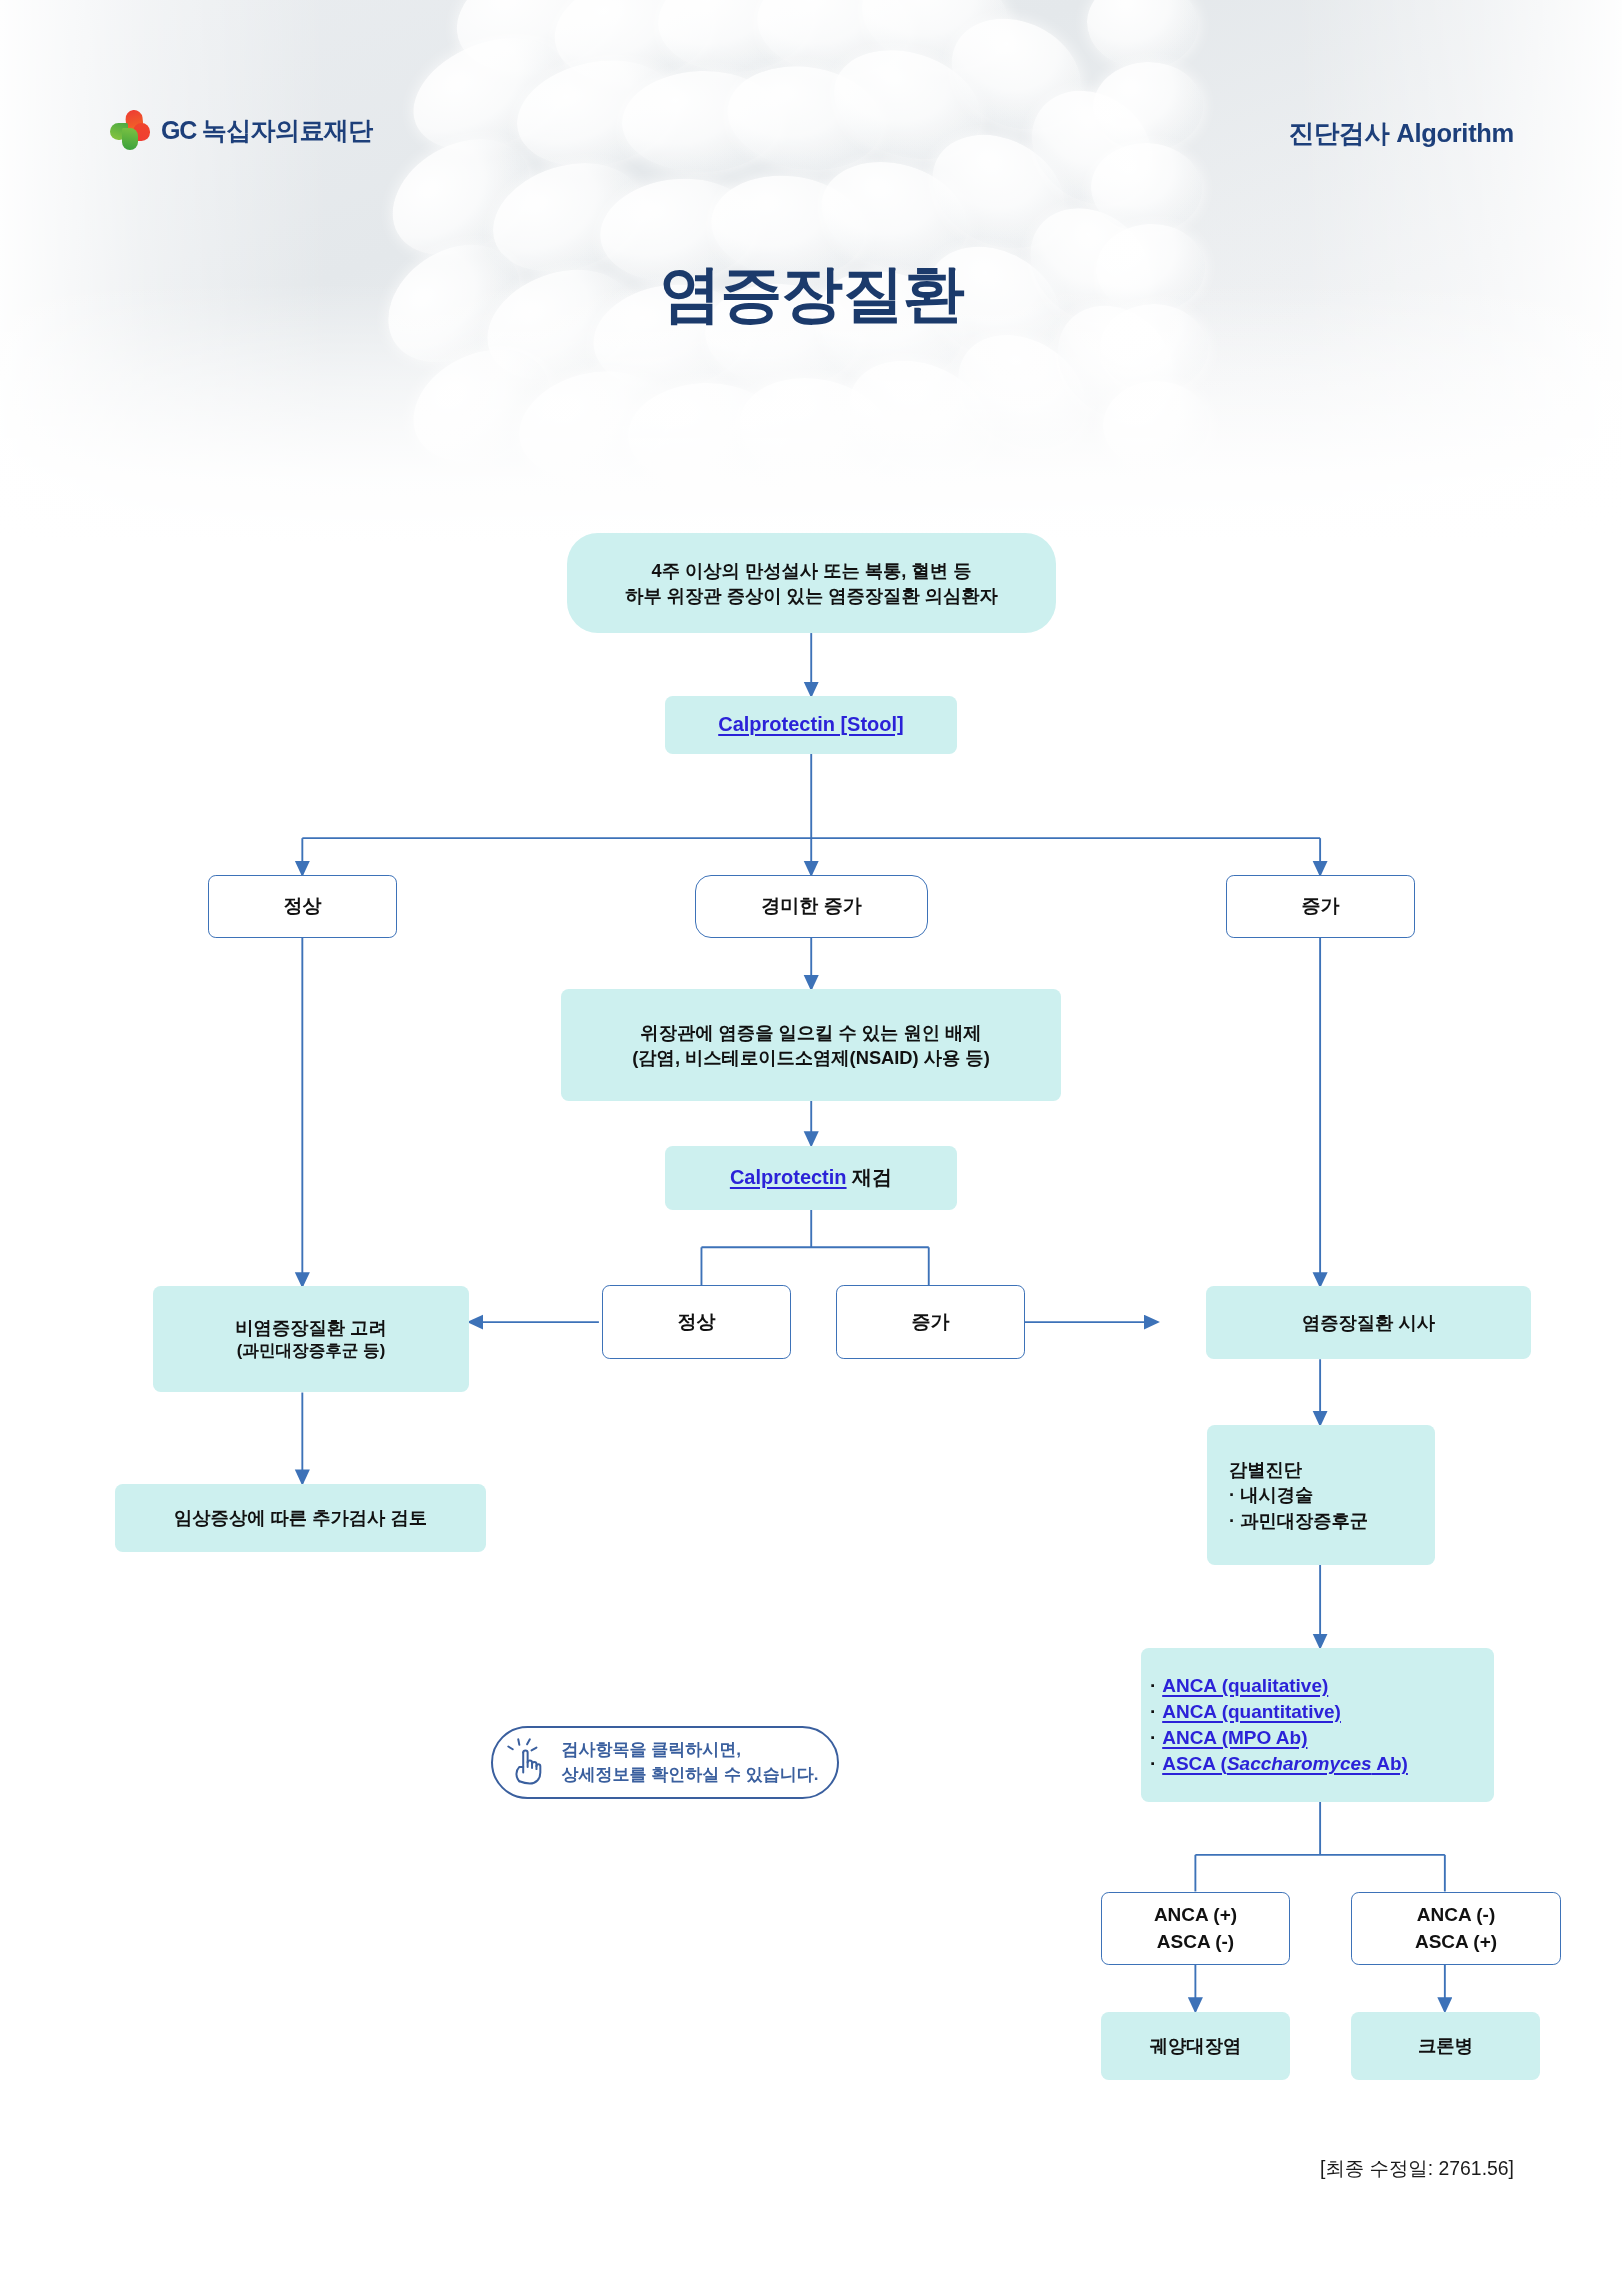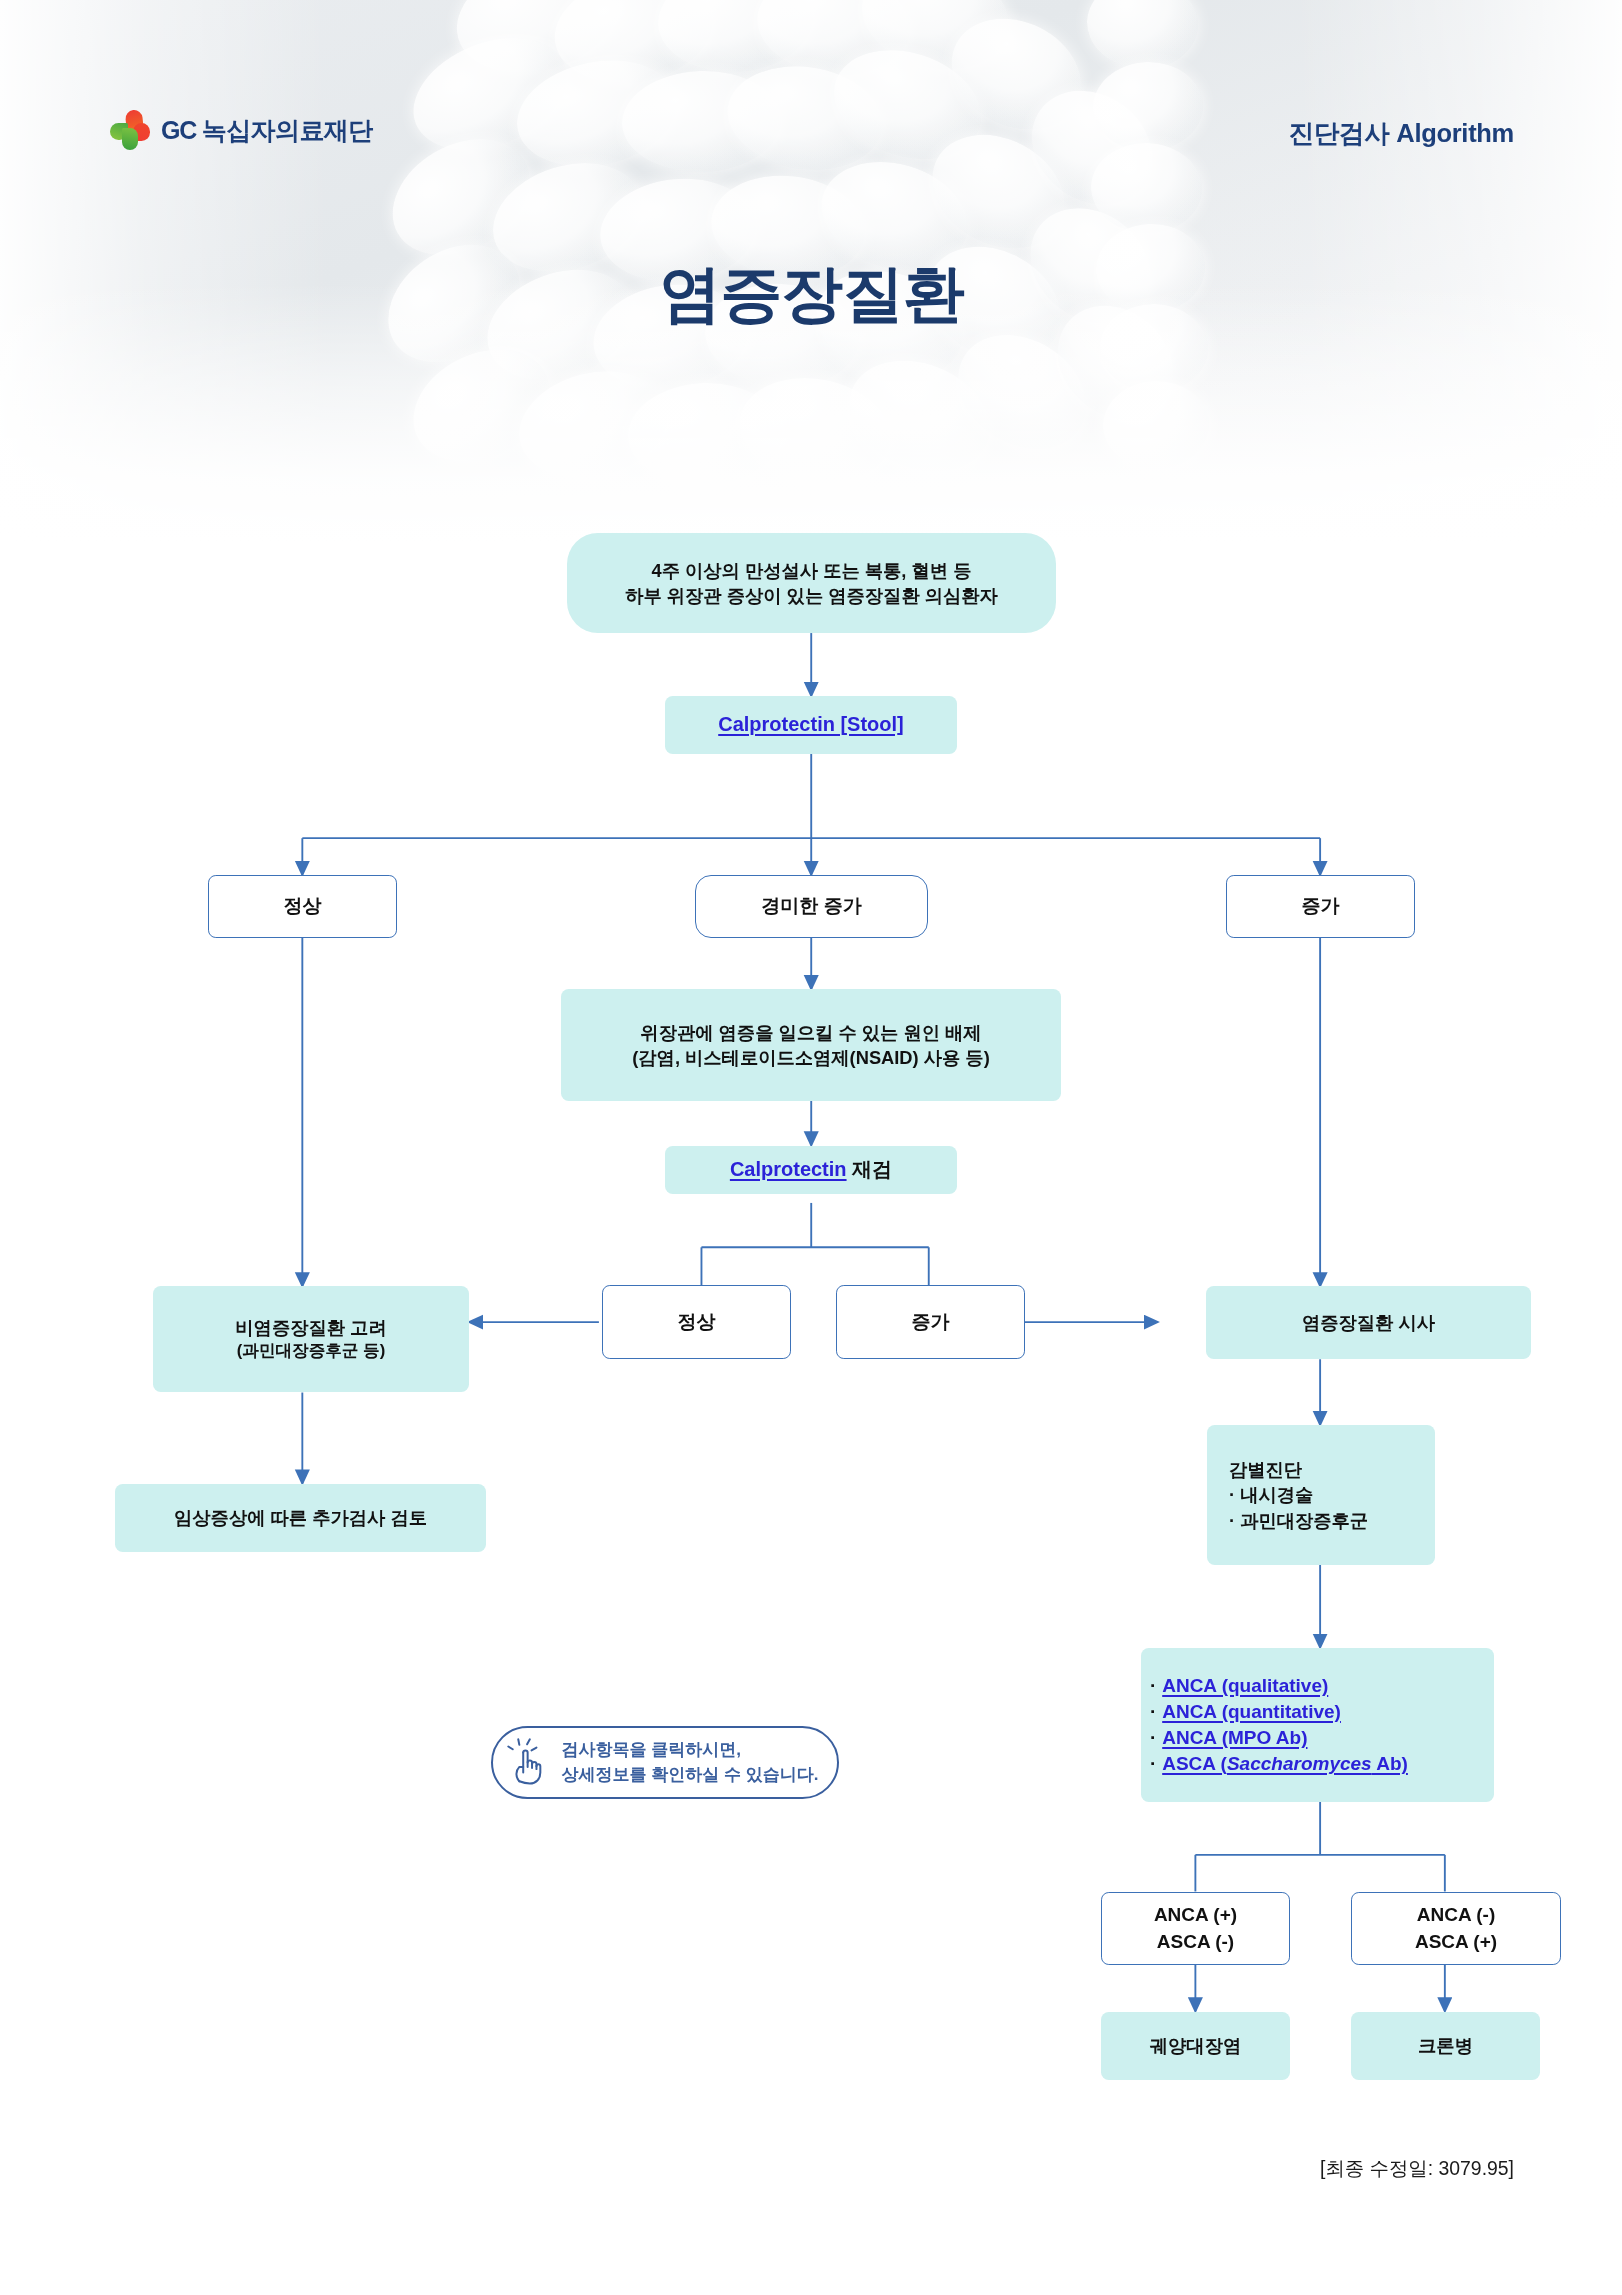--- a/index.html
+++ b/index.html
@@ -386,21 +386,21 @@
       <div class="inner"><span>증가</span></div>
     </div>
 
     <div class="node fill" style="left:561px; top:989px; width:500px; height:112px; font-size:18.3px;">
       <div class="inner">
         <div>위장관에 염증을 일으킬 수 있는 원인 배제</div>
         <div>(감염, 비스테로이드소염제(NSAID) 사용 등)</div>
       </div>
     </div>
 
-    <div class="node fill" style="left:665px; top:1146px; width:292px; height:48px; font-size:20px;justify-content:flex-end;">
+    <div class="node fill" style="left:665px; top:1146px; width:292px; height:64px; font-size:20px;justify-content:flex-end;">
       <div class="inner">
         <span class="lnk">Calprotectin</span><span class="blk"> 재검</span>
       </div>
     </div>
 
     <div class="node outline" style="left:602px; top:1285px; width:189px; height:74px; font-size:19px;">
       <div class="inner"><span>정상</span></div>
     </div>
 
     <div class="node outline" style="left:836px; top:1285px; width:189px; height:74px; font-size:19px;">
@@ -480,16 +480,16 @@
           <path d="M57,55 C57,50 64,50 64,55 L64,66 C64,78 56,86 45,86 C37,86 31,84 26,82"></path>
         </g>
       </svg>
     </div>
     <div id="hint-text">
       <div>검사항목을 클릭하시면,</div>
       <div>상세정보를 확인하실 수 있습니다.</div>
     </div>
   </div>
 
-  <div id="footer-date">[최종 수정일: 3079.95]</div>
+  <div id="footer-date">[최종 수정일: 2761.56]</div>
 
 </div>
 
 
 </body></html>

